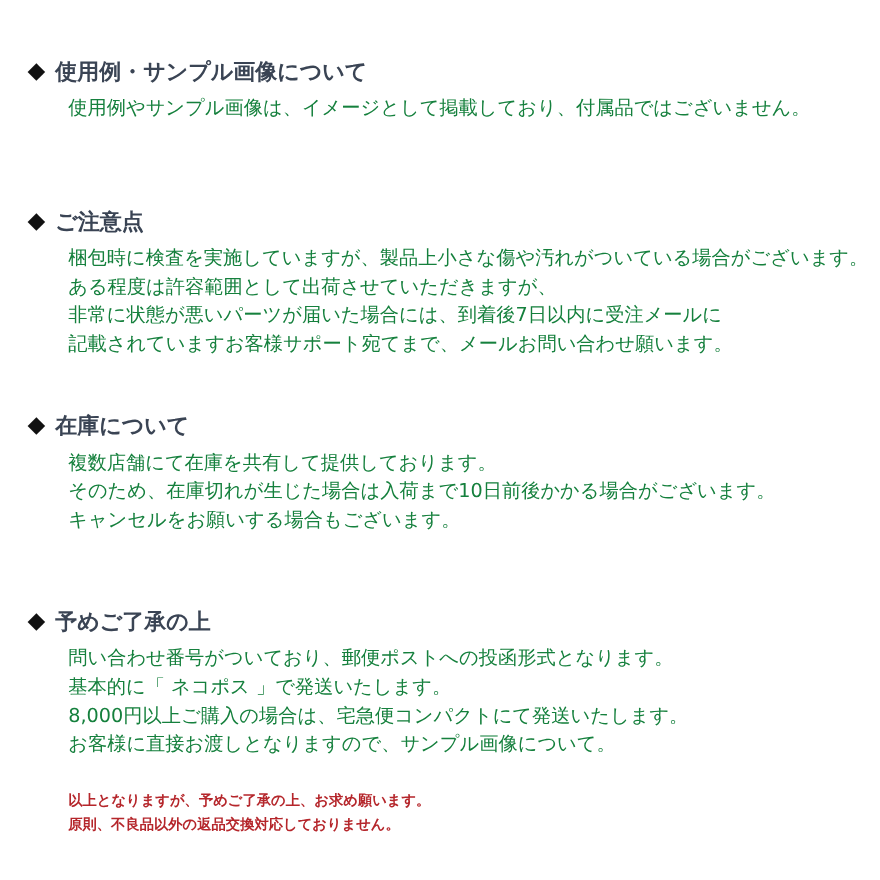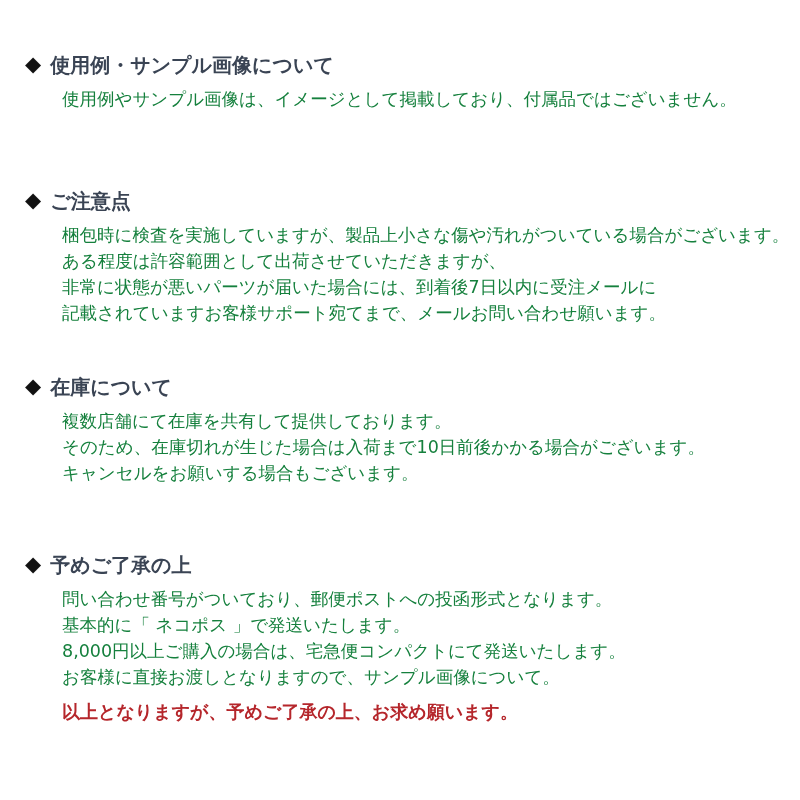--- a/index.html
+++ b/index.html
@@ -40,22 +40,22 @@
     line-height: 26px;
     color: #15803d;
   }
   .body-line { white-space: nowrap; }
   .s1 { margin-top: 52px; }
   .s2 { margin-top: 76px; }
   .s3 { margin-top: 48px; }
   .s4 { margin-top: 66px; }
   .notice {
     margin-left: 37px;
-    margin-top: 11px;
-    font-size: 18px;
+    margin-top: 28px;
+    font-size: 13px;
     font-weight: bold;
     line-height: 22px;
     color: #b5262b;
   }
   .notice .body-line { white-space: nowrap; }
 </style>
 </head>
 <body>
 
 <div class="page">
@@ -103,15 +103,16 @@
     <div class="section-body">
       <div class="body-line">問い合わせ番号がついており、郵便ポストへの投函形式となります。</div>
       <div class="body-line">基本的に「 ネコポス 」で発送いたします。</div>
       <div class="body-line">8,000円以上ご購入の場合は、宅急便コンパクトにて発送いたします。</div>
       <div class="body-line">お客様に直接お渡しとなりますので、サンプル画像について。</div>
     </div>
   </div>
 
   <div class="notice">
     <div class="body-line">以上となりますが、予めご了承の上、お求め願います。</div>
+    <div class="body-line">原則、不良品以外の返品交換対応しておりません。</div>
   </div>
 
 </div>
 
 </body></html>

